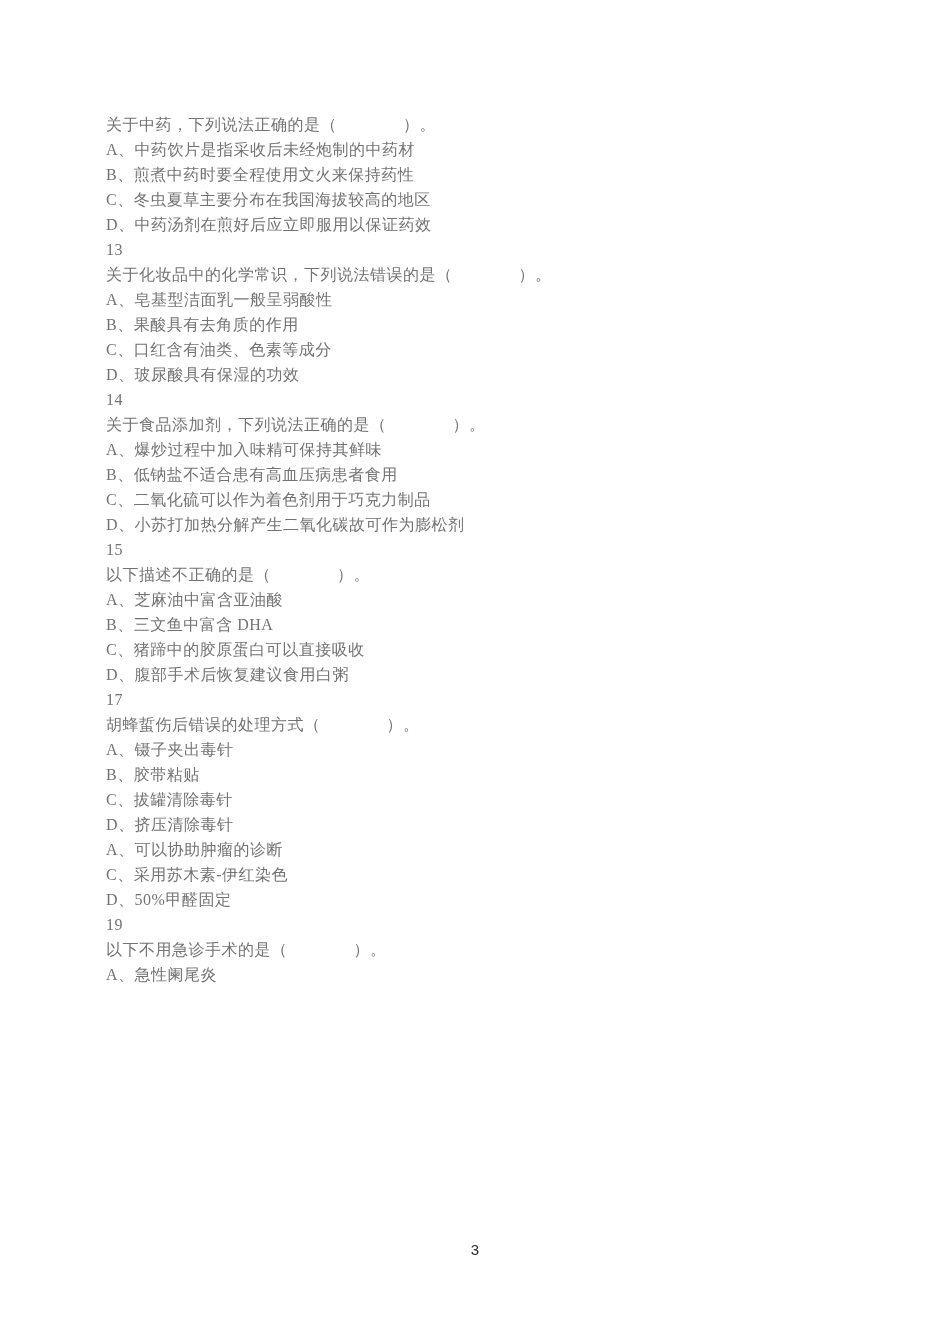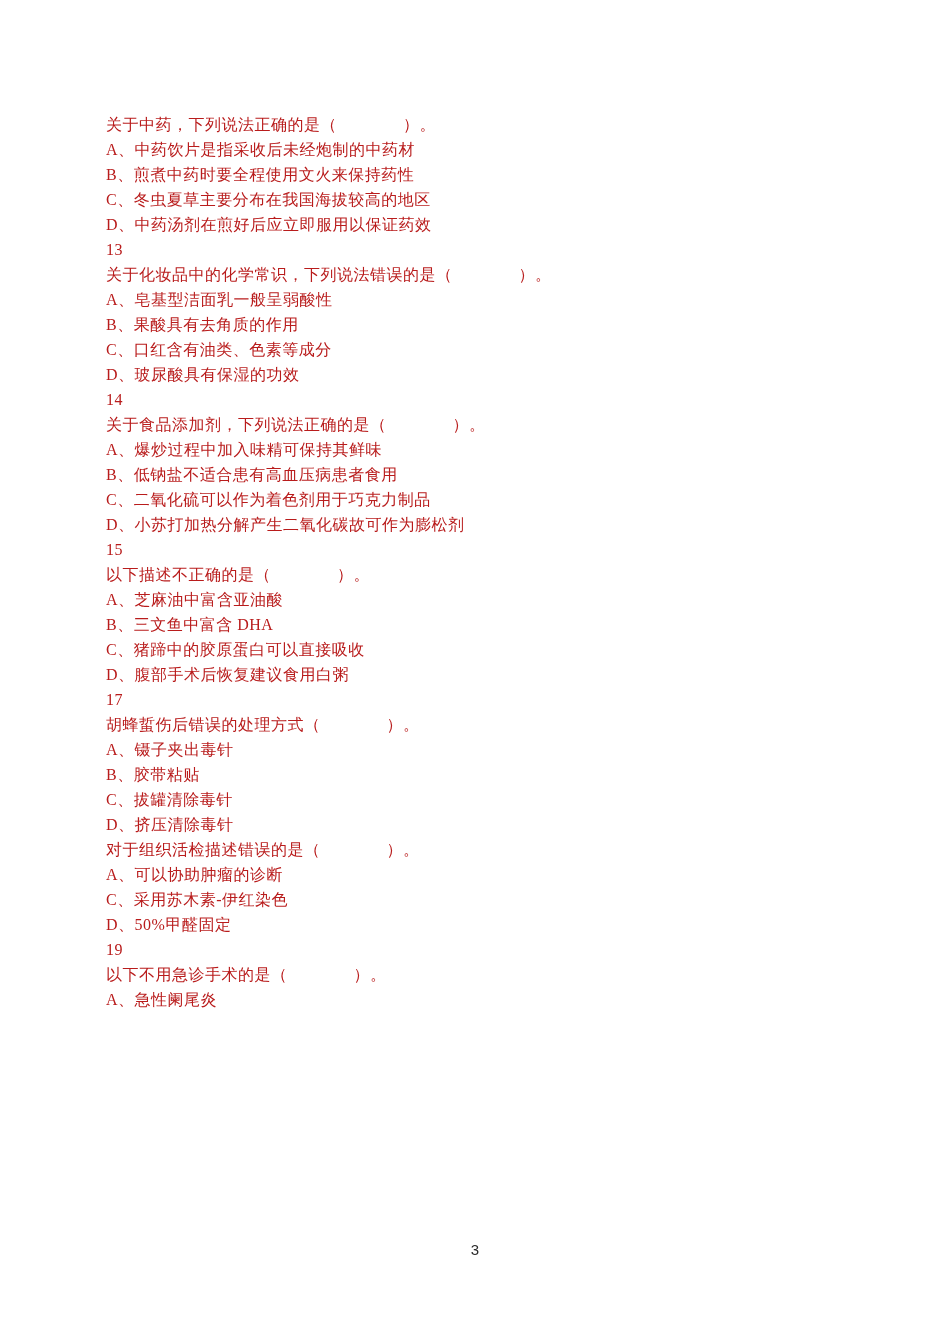--- a/index.html
+++ b/index.html
@@ -15,21 +15,21 @@
     overflow: hidden;
   }
   .content {
     position: absolute;
     top: 112px;
     left: 106px;
     right: 40px;
     font-family: "Liberation Serif", "DejaVu Serif", serif;
     font-size: 16px;
     line-height: 25px;
-    color: #b91c1c;
+    color: #737373;
     letter-spacing: 0.5px;
   }
   .line {
     height: 25px;
     white-space: pre;
   }
   .page-number {
     position: absolute;
     top: 1241px;
     left: 0;
@@ -85,21 +85,20 @@
     <div>
       <div class="line">17</div>
       <div class="line">胡蜂蜇伤后错误的处理方式（　　　　）。</div>
       <div class="line">A、镊子夹出毒针</div>
       <div class="line">B、胶带粘贴</div>
       <div class="line">C、拔罐清除毒针</div>
       <div class="line">D、挤压清除毒针</div>
     </div>
 
     <div>
-      <div class="line">对于组织活检描述错误的是（　　　　）。</div>
       <div class="line">A、可以协助肿瘤的诊断</div>
       <div class="line">C、采用苏木素-伊红染色</div>
       <div class="line">D、50%甲醛固定</div>
     </div>
 
     <div>
       <div class="line">19</div>
       <div class="line">以下不用急诊手术的是（　　　　）。</div>
       <div class="line">A、急性阑尾炎</div>
     </div>

